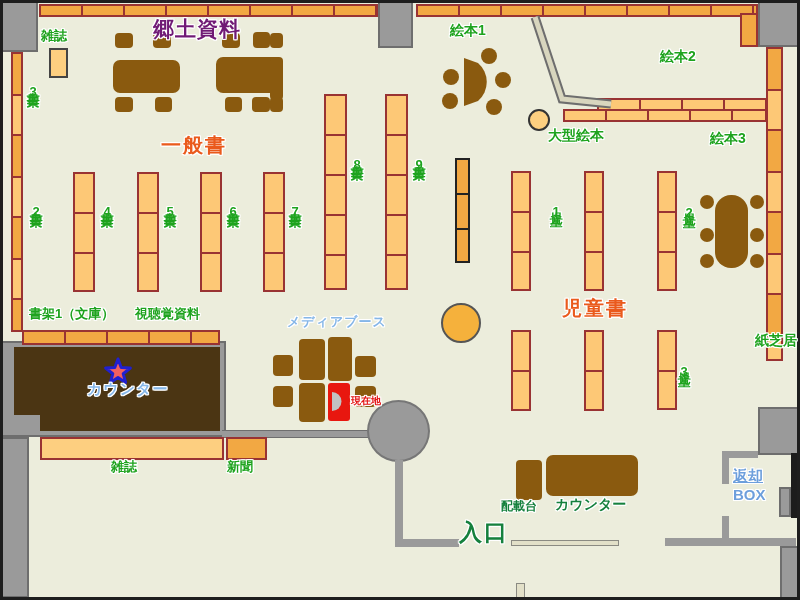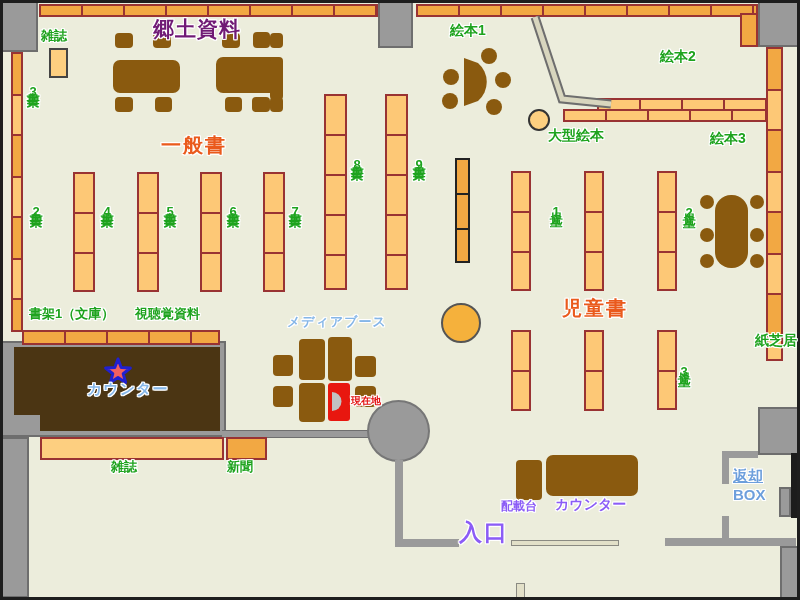--- a/index.html
+++ b/index.html
@@ -29,21 +29,21 @@
   .lbl{position:absolute;font-weight:bold;white-space:nowrap;line-height:1.05;
        text-shadow:1px 0 0 #fff,-1px 0 0 #fff,0 1px 0 #fff,0 -1px 0 #fff,
                    1px 1px 0 #fff,-1px -1px 0 #fff,1px -1px 0 #fff,-1px 1px 0 #fff;
        z-index:60;}
   .green{color:#1EA31E;font-size:13px;}
   .green14{color:#1EA31E;font-size:14px;}
   .vert{writing-mode:vertical-rl;text-orientation:upright;letter-spacing:1px;}
   .orange-big{color:#EA5A1C;font-size:20px;letter-spacing:2px;}
   .orange-med{color:#701a75;font-size:21px;letter-spacing:1px;}
   .lblue{color:#85B6E8;font-size:14px;letter-spacing:1px;}
-  .blue{color:#8b5cf6;}
+  .blue{color:#15803d;}
   .lblue2{color:#6D9FDC;font-size:15px;text-align:left;}
   .red{color:#E31212;font-size:10px;}
   .frame{border:3px solid #1E1E1E;z-index:50;pointer-events:none;}
   svg.layer{position:absolute;left:0;top:0;z-index:40;pointer-events:none;}
 </style>
 </head>
 <body>
 
 <div id="map">
 

